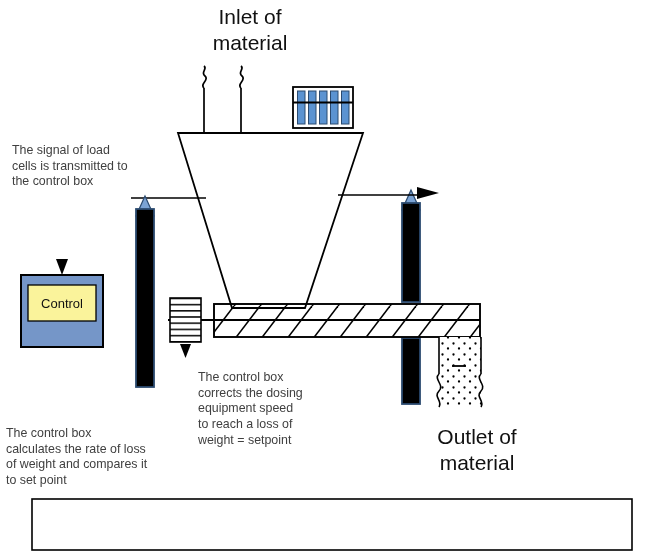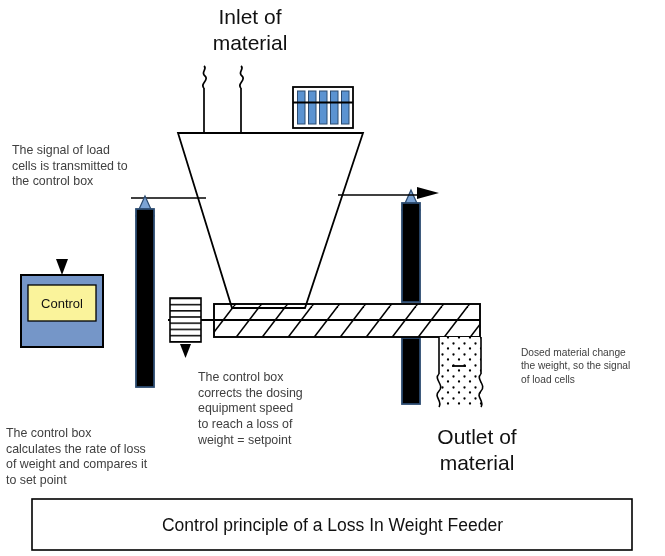--- a/index.html
+++ b/index.html
@@ -182,21 +182,17 @@
 calculates the rate of loss
 of weight and compares it
 to set point</div>
 
   <div class="anno anno-small" style="left:198px; top:370px; width:150px;">The control box
 corrects the dosing
 equipment speed
 to reach a loss of
 weight = setpoint</div>
 
-  <div class="anno anno-tiny" style="left:521px; top:346px; width:140px;">Dosed material change
-the weight, so the signal
-of load cells</div>
 
   <div class="ctrl-label">Control</div>
 
-  <div class="caption-text">Control principle of a Loss In Weight Feeder</div>
 
 </div>
 
 </body></html>

